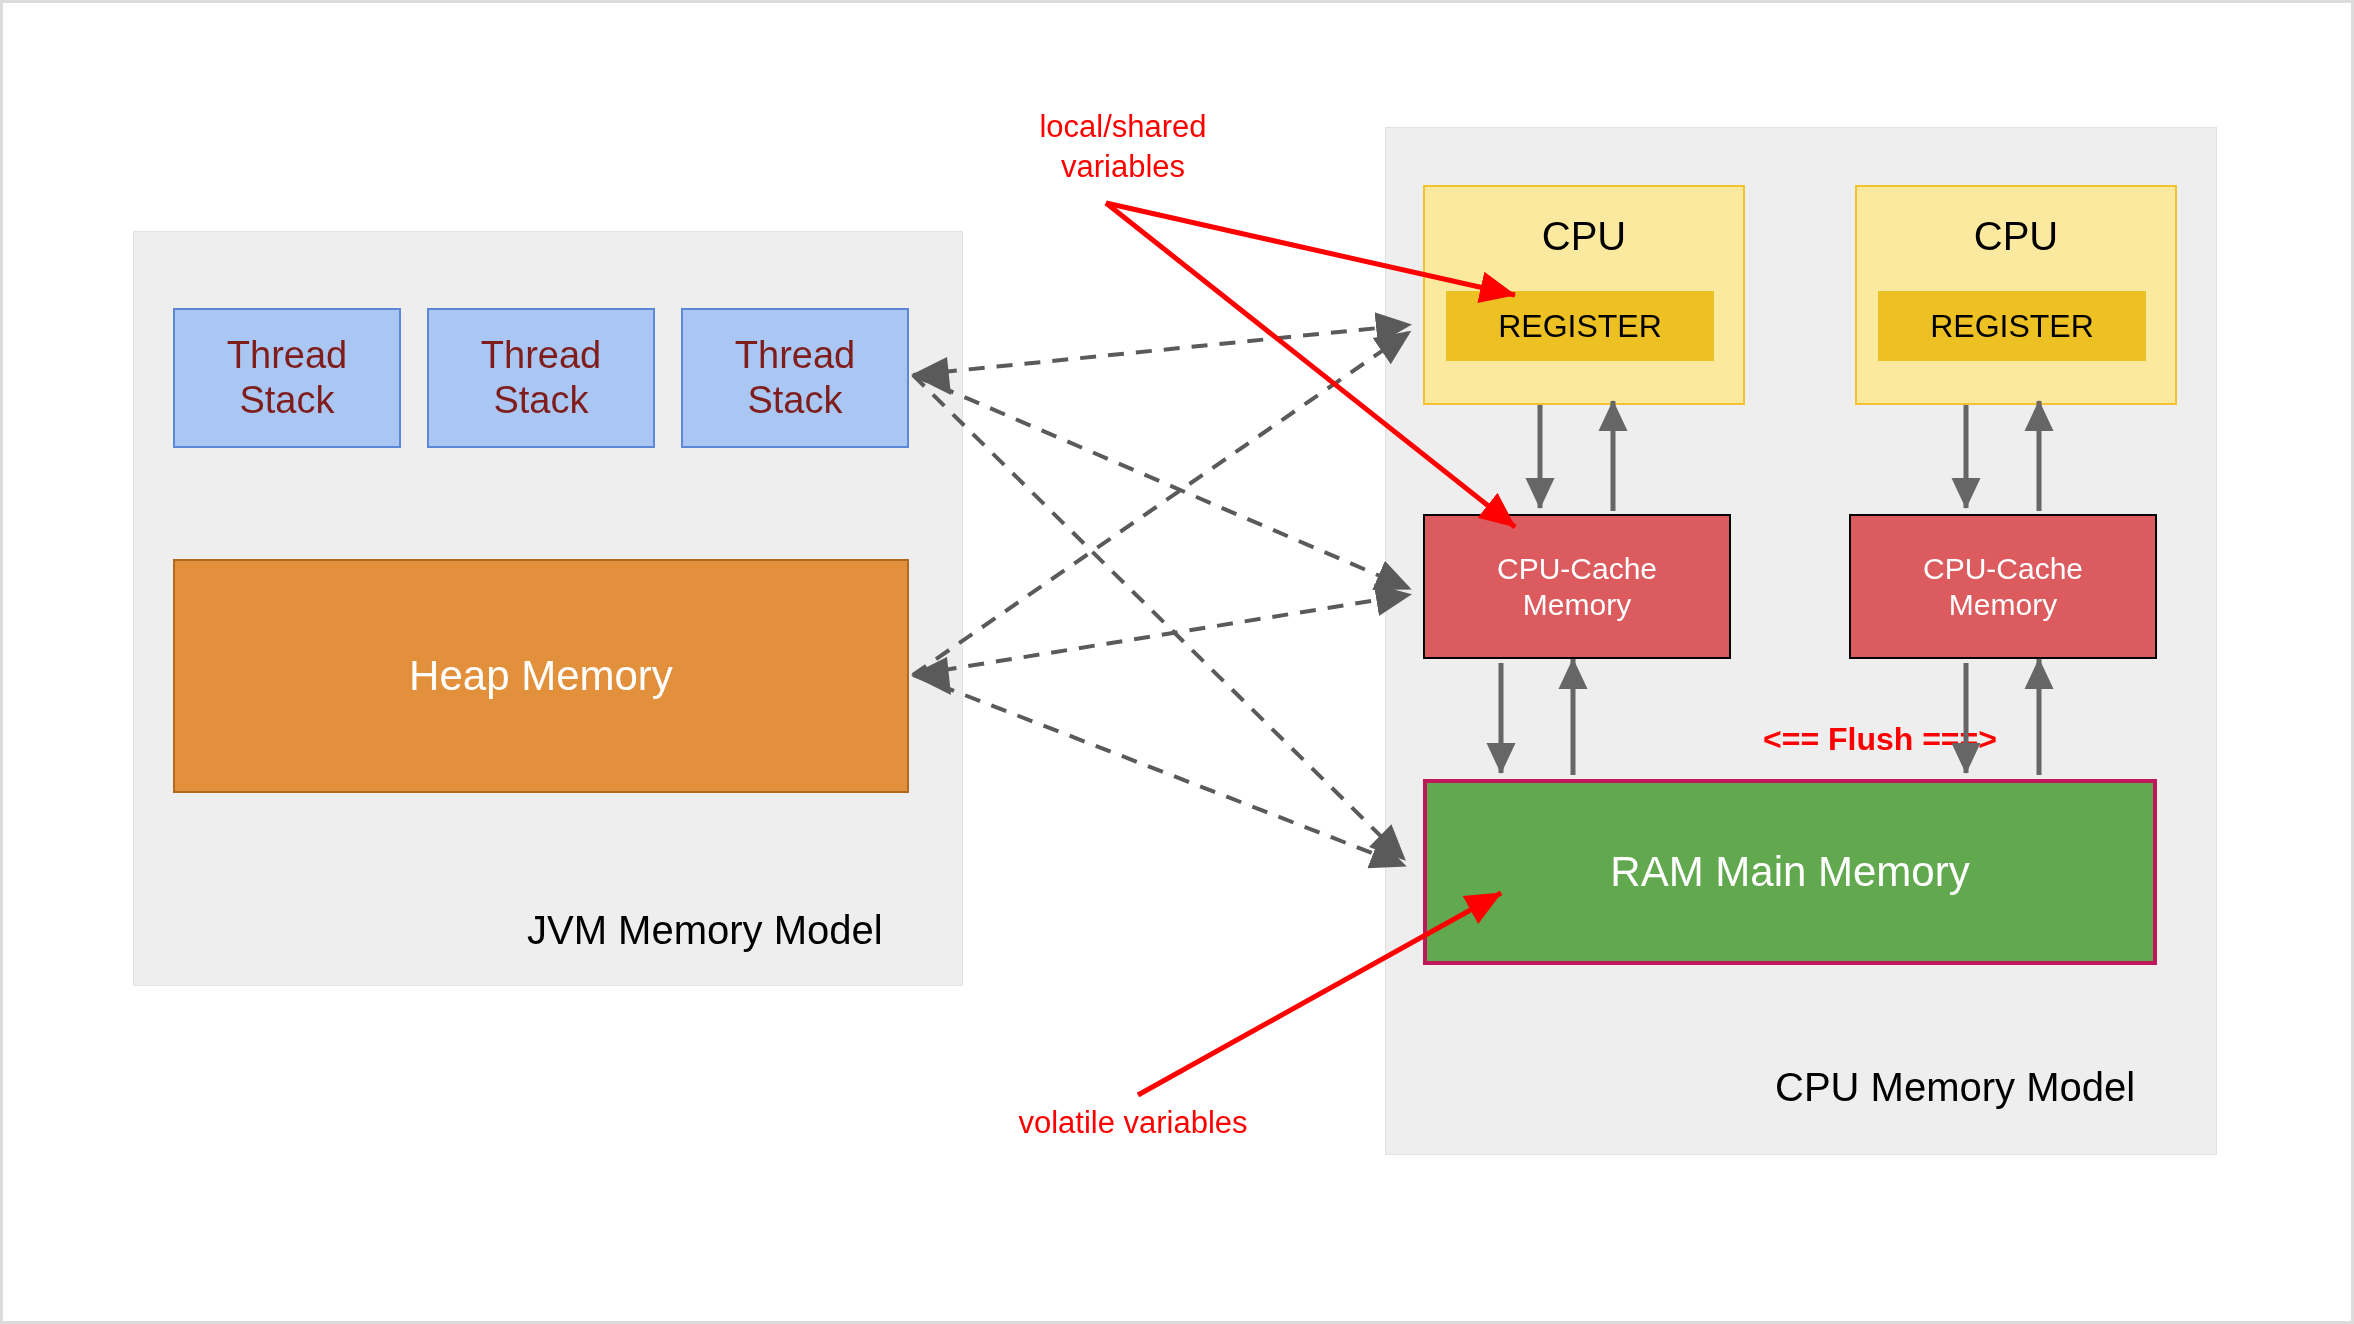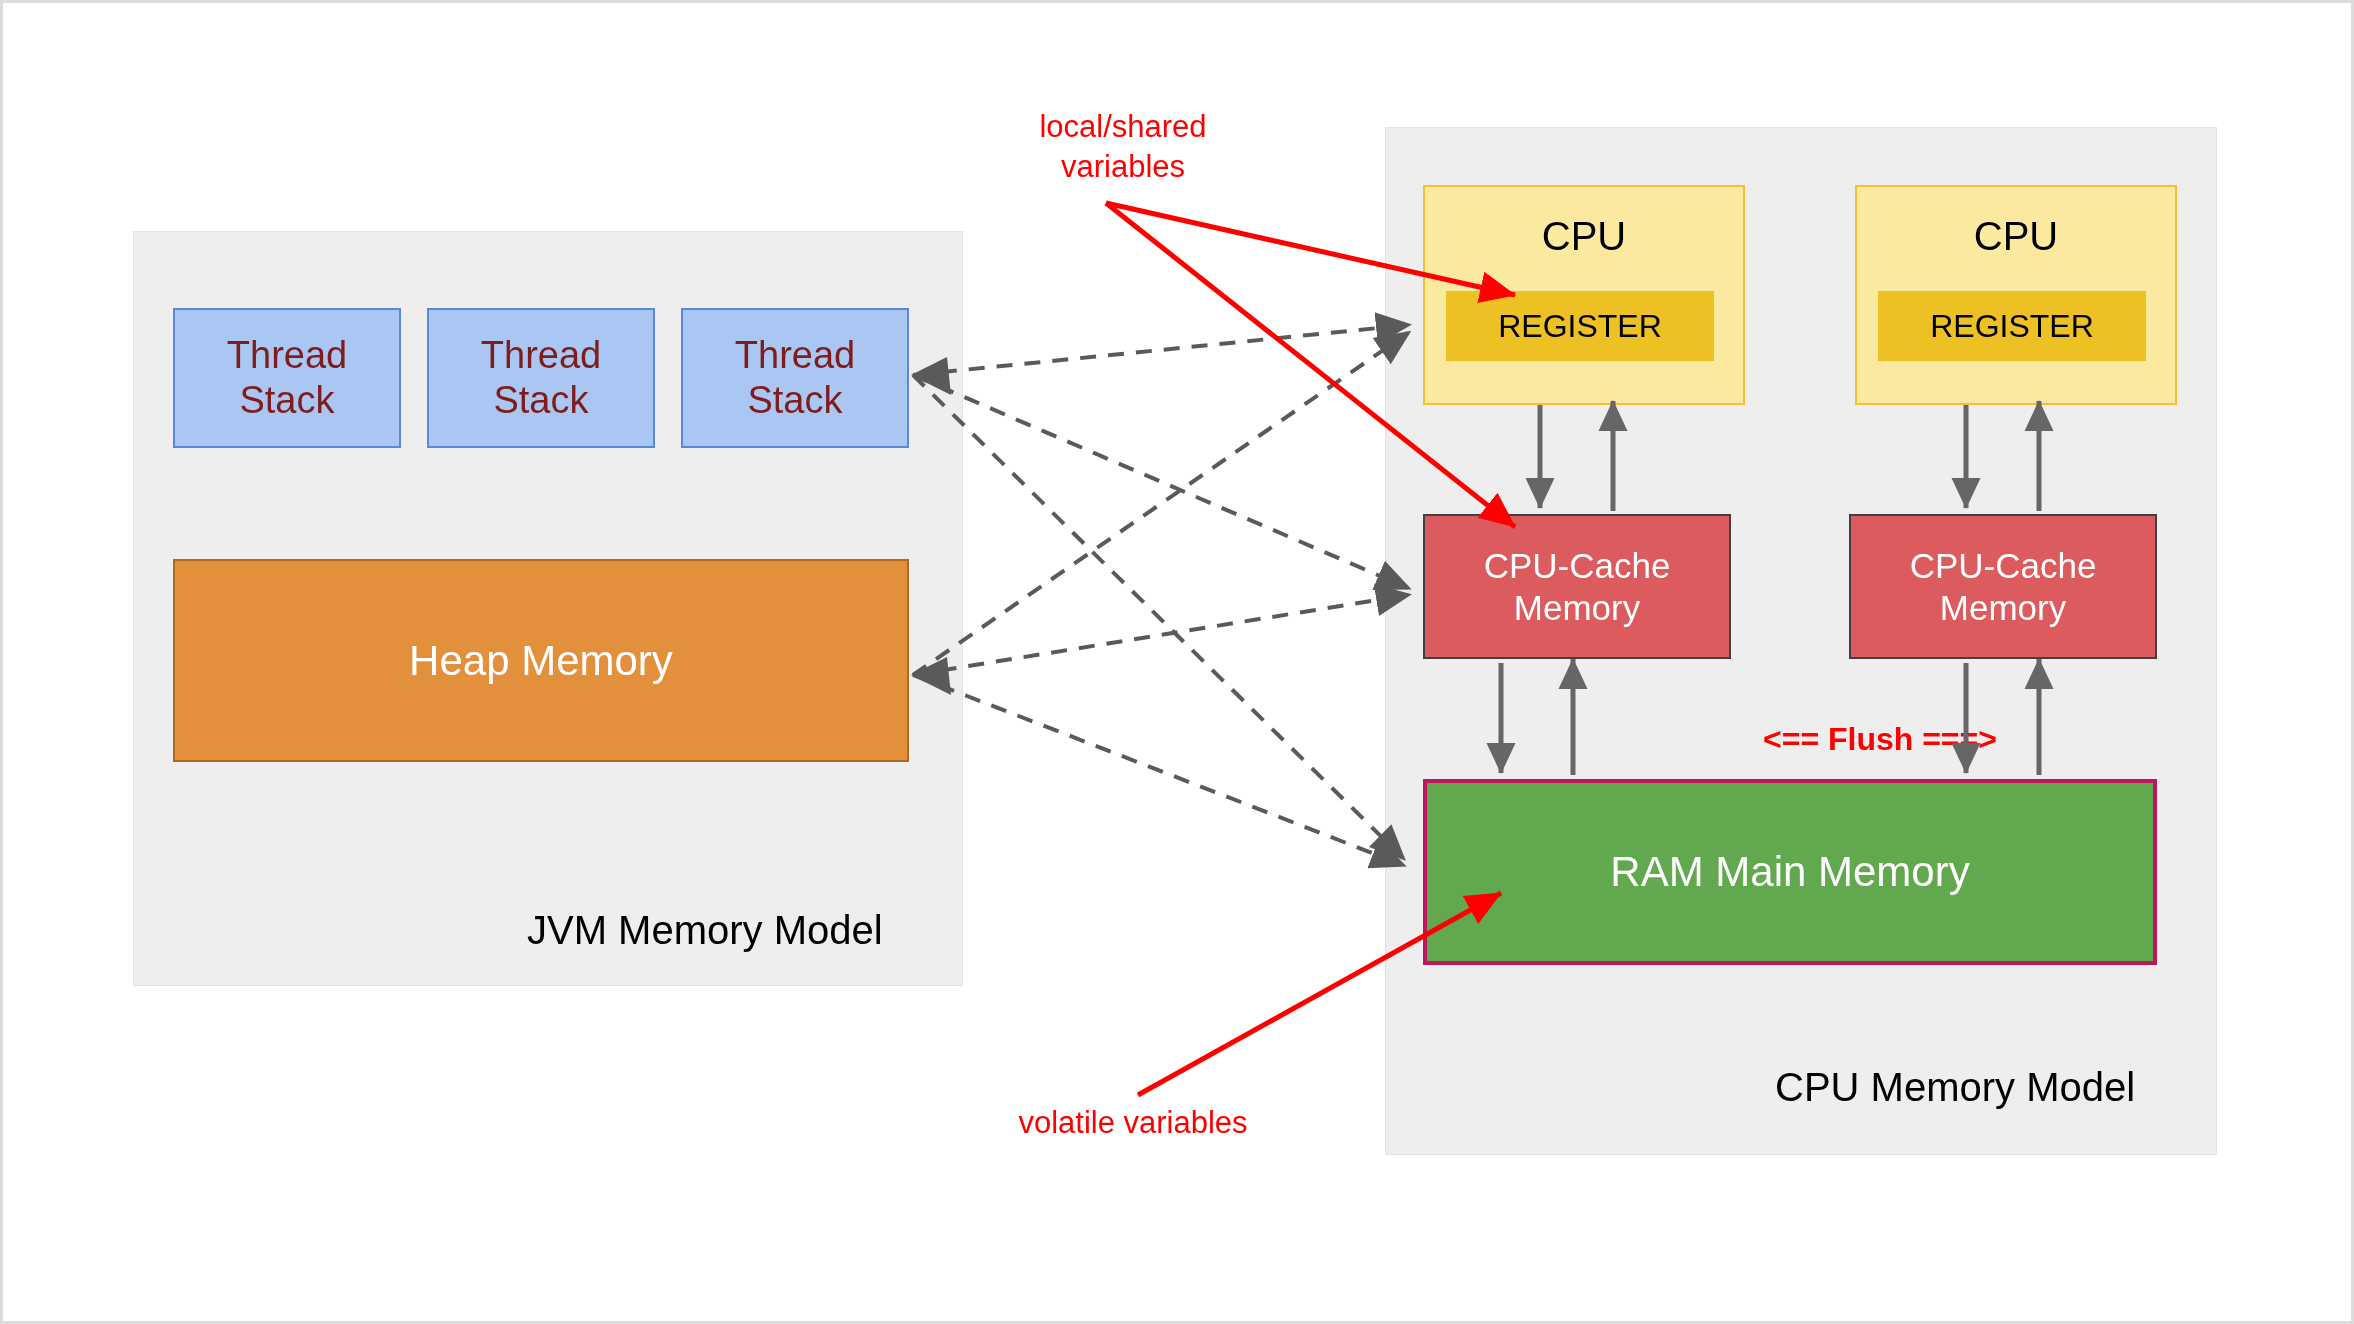--- a/index.html
+++ b/index.html
@@ -59,23 +59,23 @@
     background:#EDC024;
     color:#000000;
     font-size:32px;
     display:flex;
     align-items:center;
     justify-content:center;
     box-sizing:border-box;
   }
   .cache{
     background:#DB5B5E;
-    border:2px solid #404040;
+    border:2px solid #000000;
     color:#ffffff;
-    font-size:35px;
+    font-size:30px;
   }
   .ram{
     background:#62A84F;
     border:4px solid #be185d;
     color:#ffffff;
     font-size:42px;
   }
   .ann{
     position:absolute;
     color:#FF0000;
@@ -101,21 +101,21 @@
 
   <div class="node thread-stack" style="left: 170px; top: 305px; width: 228px; height: 140px; white-space: pre-line;">Thread
 Stack</div>
 
   <div class="node thread-stack" style="left: 424px; top: 305px; width: 228px; height: 140px; white-space: pre-line;">Thread
 Stack</div>
 
   <div class="node thread-stack" style="left: 678px; top: 305px; width: 228px; height: 140px; white-space: pre-line;">Thread
 Stack</div>
 
-  <div class="node heap" style="left:170px;top:556px;width:736px;height:203px;">Heap Memory</div>
+  <div class="node heap" style="left:170px;top:556px;width:736px;height:234px;">Heap Memory</div>
 
   <div class="panel-title" style="left:524px;top:905px;">JVM Memory Model</div>
 
   <div class="panel" style="left:1382px;top:124px;width:832px;height:1028px;"></div>
 
   <div class="node cpu" style="left:1420px;top:182px;width:322px;height:220px;">CPU</div>
   <div class="register" style="left:1443px;top:288px;width:268px;height:70px;">REGISTER</div>
 
   <div class="node cpu" style="left:1852px;top:182px;width:322px;height:220px;">CPU</div>
   <div class="register" style="left:1875px;top:288px;width:268px;height:70px;">REGISTER</div>

